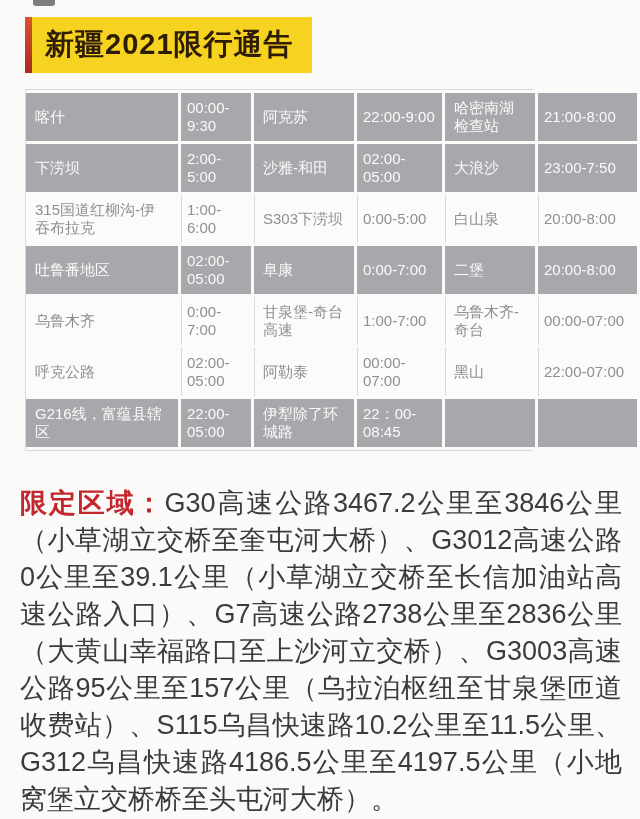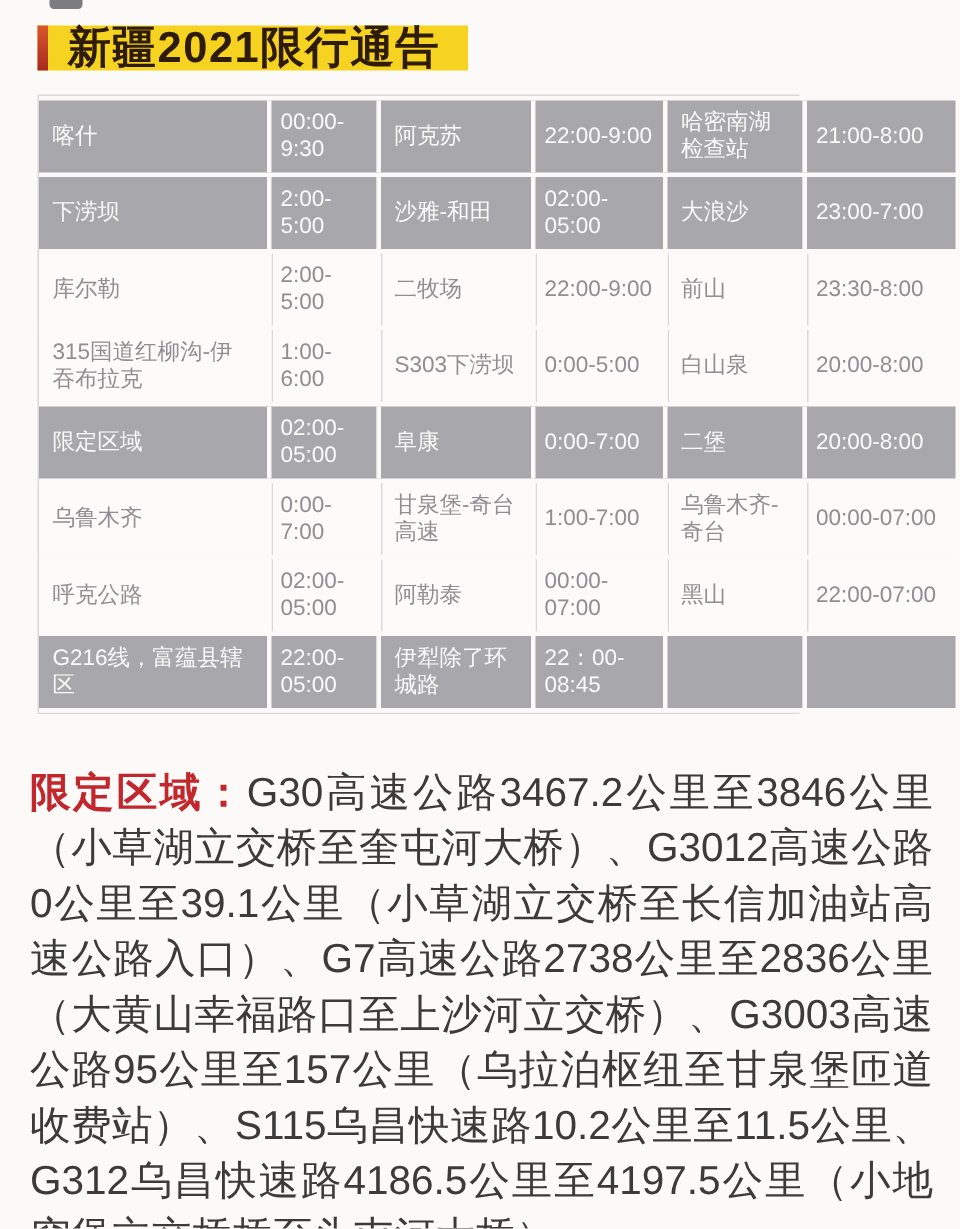--- a/index.html
+++ b/index.html
@@ -25,21 +25,21 @@
     position:relative;
     overflow:hidden;
   }
   .top-artifact{
     position:absolute;left:33px;top:0;width:22px;height:6px;
     background:#65656c;border-radius:0 0 3px 3px;opacity:.85;
   }
   .title-banner{
     position:relative;
     margin:17px 0 12px 25px;
-    width:fit-content;min-width:280px;height:30px;
+    width:fit-content;min-width:280px;height:56px;
     background:var(--banner-yellow);
     display:flex;align-items:center;
     padding:0 18px 0 20px;
   }
   .title-accent-bar{
     position:absolute;left:0;top:0;bottom:0;width:7px;
     background:linear-gradient(var(--bar-red-top),var(--bar-red-bottom));
   }
   .title-text{
     font-size:29px;font-weight:700;color:var(--title-text);
@@ -110,40 +110,32 @@
           <td>22:00-9:00</td>
           <td>哈密南湖检查站</td>
           <td>21:00-8:00</td>
         </tr>
         <tr class="hl">
           <td>下涝坝</td>
           <td>2:00-5:00</td>
           <td>沙雅-和田</td>
           <td>02:00-05:00</td>
           <td>大浪沙</td>
-          <td>23:00-7:00</td>
-        </tr>
-        <tr class="plain">
-          <td>库尔勒</td>
-          <td>2:00-5:00</td>
-          <td>二牧场</td>
-          <td>22:00-9:00</td>
-          <td>前山</td>
-          <td>23:30-8:00</td>
+          <td>23:00-7:50</td>
         </tr>
         <tr class="plain">
           <td>315国道红柳沟-伊吞布拉克</td>
           <td>1:00-6:00</td>
           <td>S303下涝坝</td>
           <td>0:00-5:00</td>
           <td>白山泉</td>
           <td>20:00-8:00</td>
         </tr>
         <tr class="hl">
-          <td>限定区域</td>
+          <td>吐鲁番地区</td>
           <td>02:00-05:00</td>
           <td>阜康</td>
           <td>0:00-7:00</td>
           <td>二堡</td>
           <td>20:00-8:00</td>
         </tr>
         <tr class="plain">
           <td>乌鲁木齐</td>
           <td>0:00-7:00</td>
           <td>甘泉堡-奇台高速</td>

